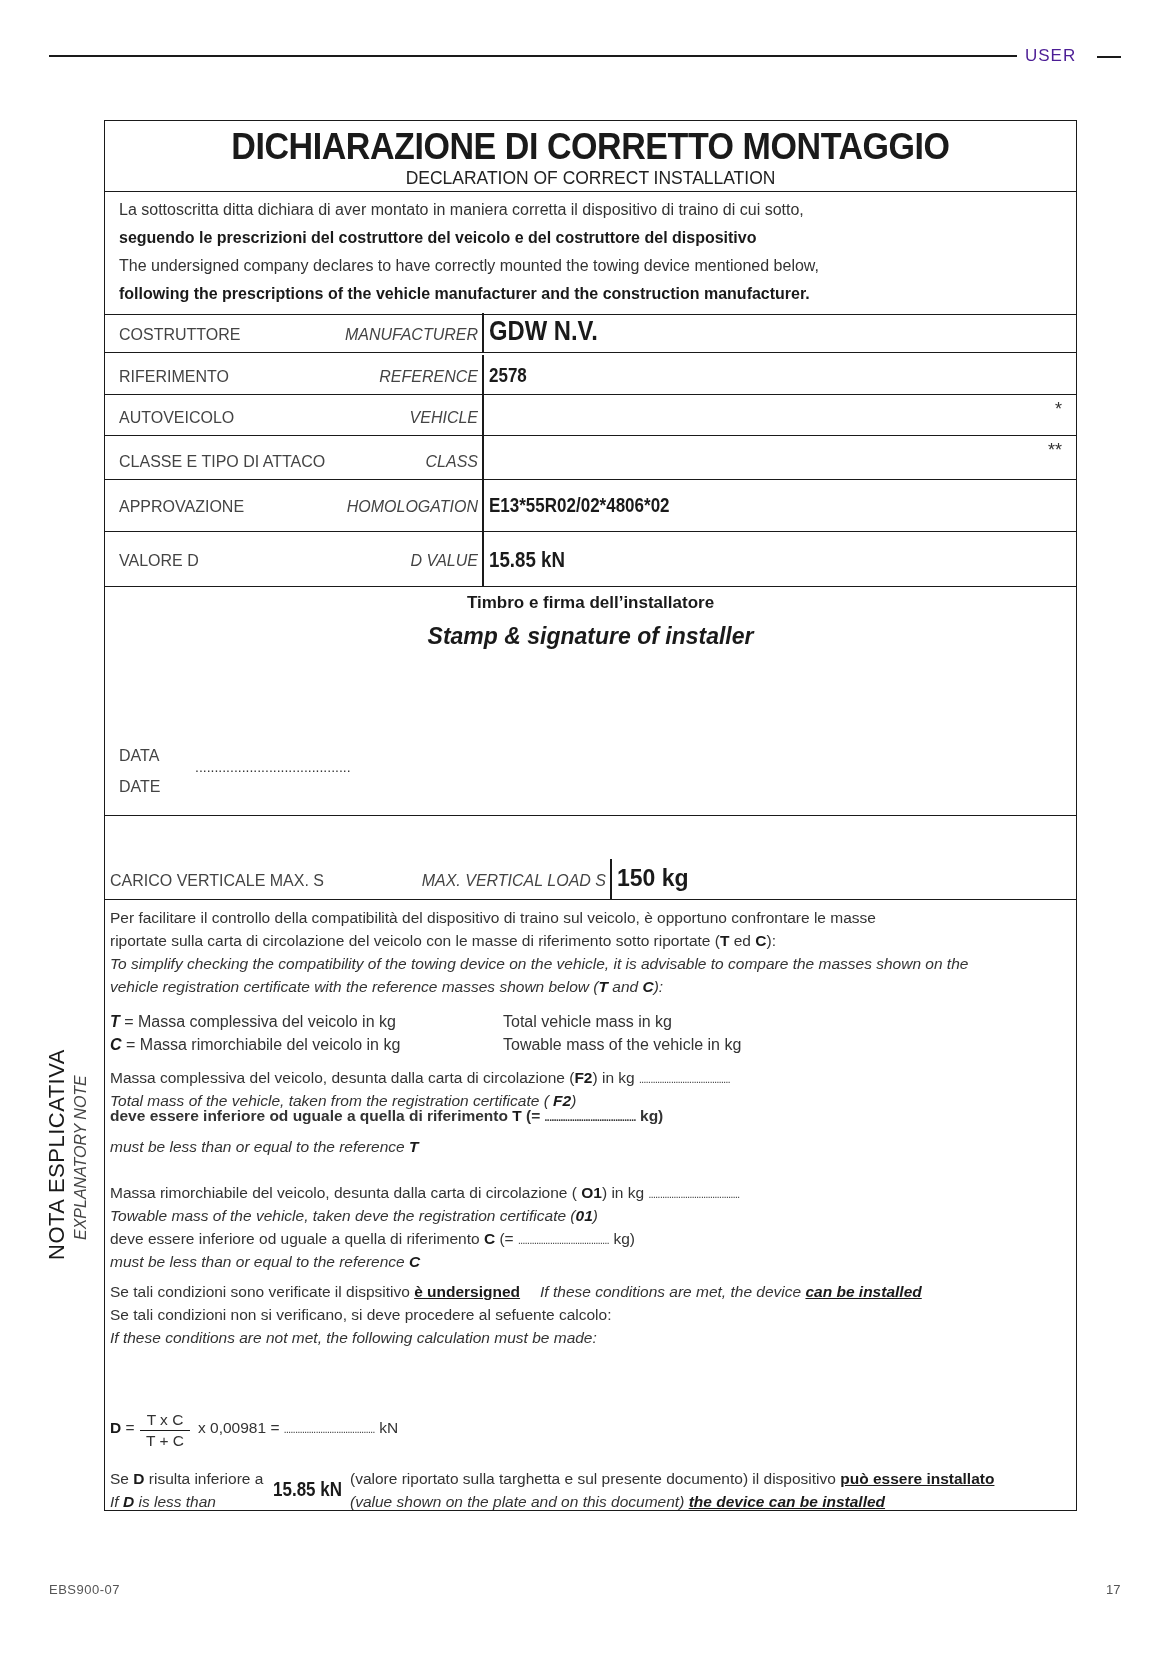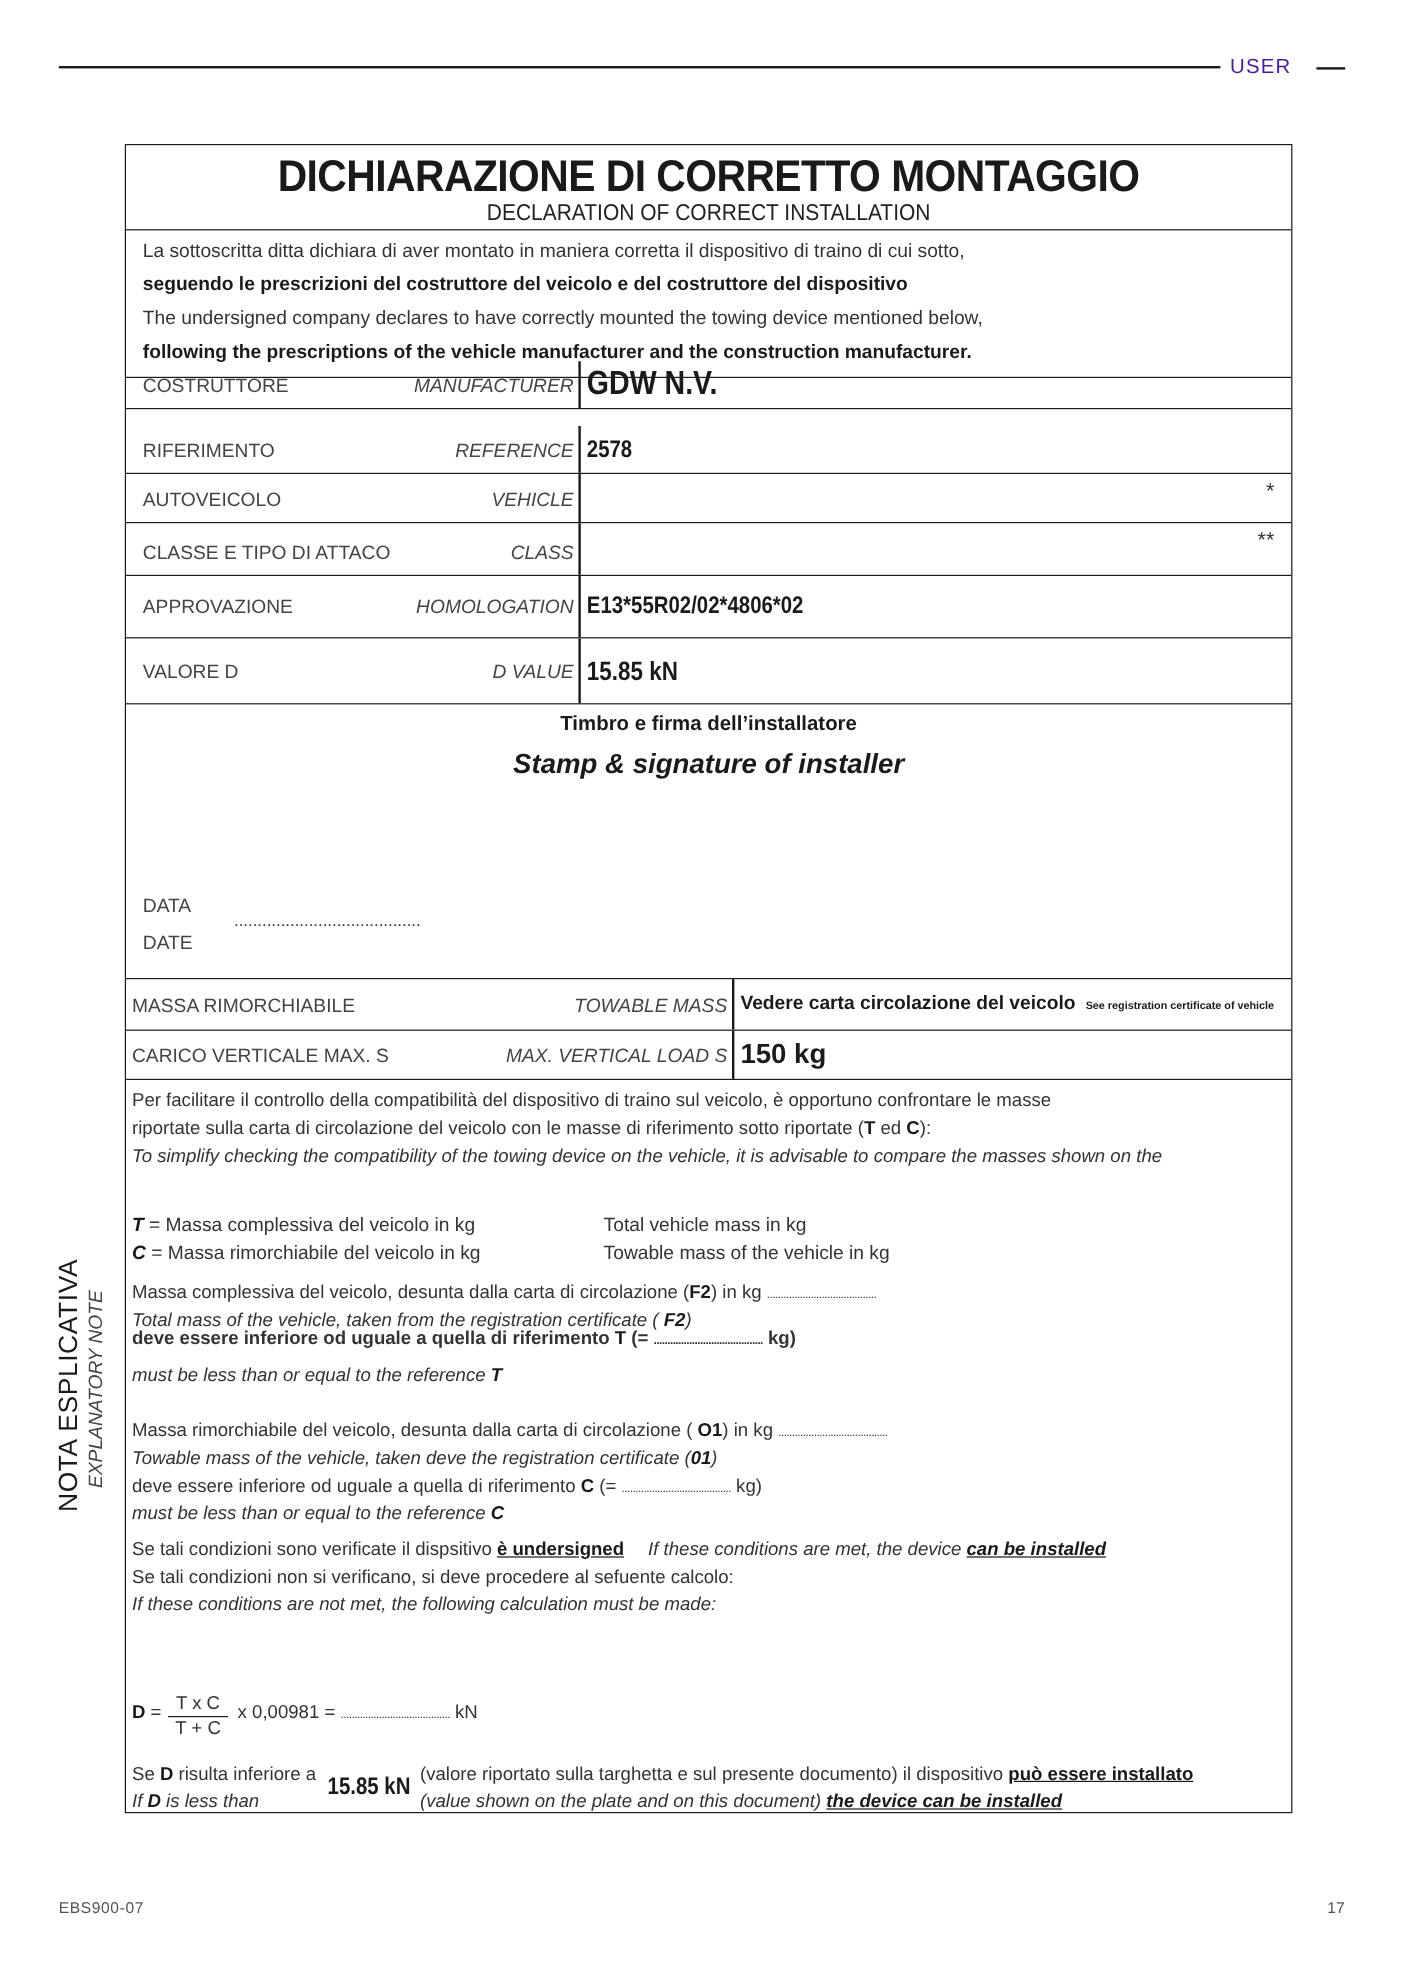--- a/index.html
+++ b/index.html
@@ -77,21 +77,21 @@
     <div class="title-sub">DECLARATION OF CORRECT INSTALLATION</div>
   </div>
 
   <div class="intro">
     <p class="light">La sottoscritta ditta dichiara di aver montato in maniera corretta il dispositivo di traino di cui sotto,</p>
     <p class="bold">seguendo le prescrizioni del costruttore del veicolo e del costruttore del dispositivo</p>
     <p class="light">The undersigned company declares to have correctly mounted the towing device mentioned below,</p>
     <p class="bold">following the prescriptions of the vehicle manufacturer and the construction manufacturer.</p>
   </div>
 
-  <div class="row" style="top:180px;height:40px;">
+  <div class="row" style="top:192px;height:40px;">
     <span class="lbl-it" style="top:13px;">COSTRUTTORE</span>
     <span class="lbl-en" style="top:13px;">MANUFACTURER</span>
     <div class="divider"></div>
     <span class="val" style="top:2px;font-size:28px;transform:scaleX(0.85);transform-origin:left;">GDW N.V.</span>
   </div>
 
   <div class="row" style="top:234px;height:40px;">
     <span class="lbl-it" style="top:13px;">RIFERIMENTO</span>
     <span class="lbl-en" style="top:13px;">REFERENCE</span>
     <div class="divider"></div>
@@ -129,41 +129,33 @@
   </div>
 
   <div class="stamp">
     <div class="stamp-t1">Timbro e firma dell’installatore</div>
     <div class="stamp-t2">Stamp &amp; signature of installer</div>
     <div class="stamp-data">DATA</div>
     <div class="stamp-dots">........................................</div>
     <div class="stamp-date">DATE</div>
   </div>
 
-  <div class="row row2" style="top:695px;height:43px;">
-    <span class="lbl-it" style="top:14px;">MASSA RIMORCHIABILE</span>
-    <span class="lbl-en" style="top:14px;">TOWABLE MASS</span>
-    <div class="divider"></div>
-    <span class="val" style="top:12px;font-size:16px;white-space:nowrap;">
-      <span>Vedere carta circolazione del veicolo</span>
-      <span style="font-size:9px;margin-left:4px;">See registration certificate of vehicle</span>
-    </span>
-  </div>
 
   <div class="row row2" style="top:738px;height:41px;">
     <span class="lbl-it" style="top:13px;">CARICO VERTICALE MAX. S</span>
     <span class="lbl-en" style="top:13px;">MAX. VERTICAL LOAD S</span>
     <div class="divider"></div>
     <span class="val" style="top:6px;font-size:23px;">150 kg</span>
   </div>
 
   <div class="note">
     <div class="blk" style="top:6px;">Per facilitare il controllo della compatibilità del dispositivo di traino sul veicolo, è opportuno confrontare le masse</div>
     <div class="blk" style="top:29px;"><span>riportate sulla carta di circolazione del veicolo con le masse di riferimento sotto riportate (</span><b>T</b><span> ed </span><b>C</b><span>):</span></div>
     <div class="blk it" style="top:52px;">To simplify checking the compatibility of the towing device on the vehicle, it is advisable to compare the masses shown on the</div>
+    <div class="blk it" style="top:75px;"><span>vehicle registration certificate with the reference masses shown below (</span><b>T</b><span> and </span><b>C</b><span>):</span></div>
 
     <div class="def-row" style="top:110px;"><b class="it">T</b><span> =  Massa complessiva del veicolo in kg</span></div>
     <div class="def-en" style="top:110px;">Total vehicle mass in kg</div>
     <div class="def-row" style="top:133px;"><b class="it">C</b><span> = Massa rimorchiabile del veicolo in kg</span></div>
     <div class="def-en" style="top:133px;">Towable mass of the vehicle in kg</div>
 
     <div class="blk" style="top:166px;"><span>Massa complessiva del veicolo, desunta dalla carta di circolazione (</span><b>F2</b><span>)   in kg</span> <span class="dots">........................................</span></div>
     <div class="blk it" style="top:189px;"><span>Total mass of the vehicle, taken from the registration certificate ( </span><b>F2</b><span>)</span></div>
     <div class="blk" style="top:204px;font-weight:bold;"><span>deve essere inferiore od uguale a quella di riferimento </span><b>T</b><span>   (= </span><span class="dots">........................................</span><span>   kg)</span></div>
     <div class="blk it" style="top:235px;"><span>must be less than or equal to the reference </span><b>T</b></div>

